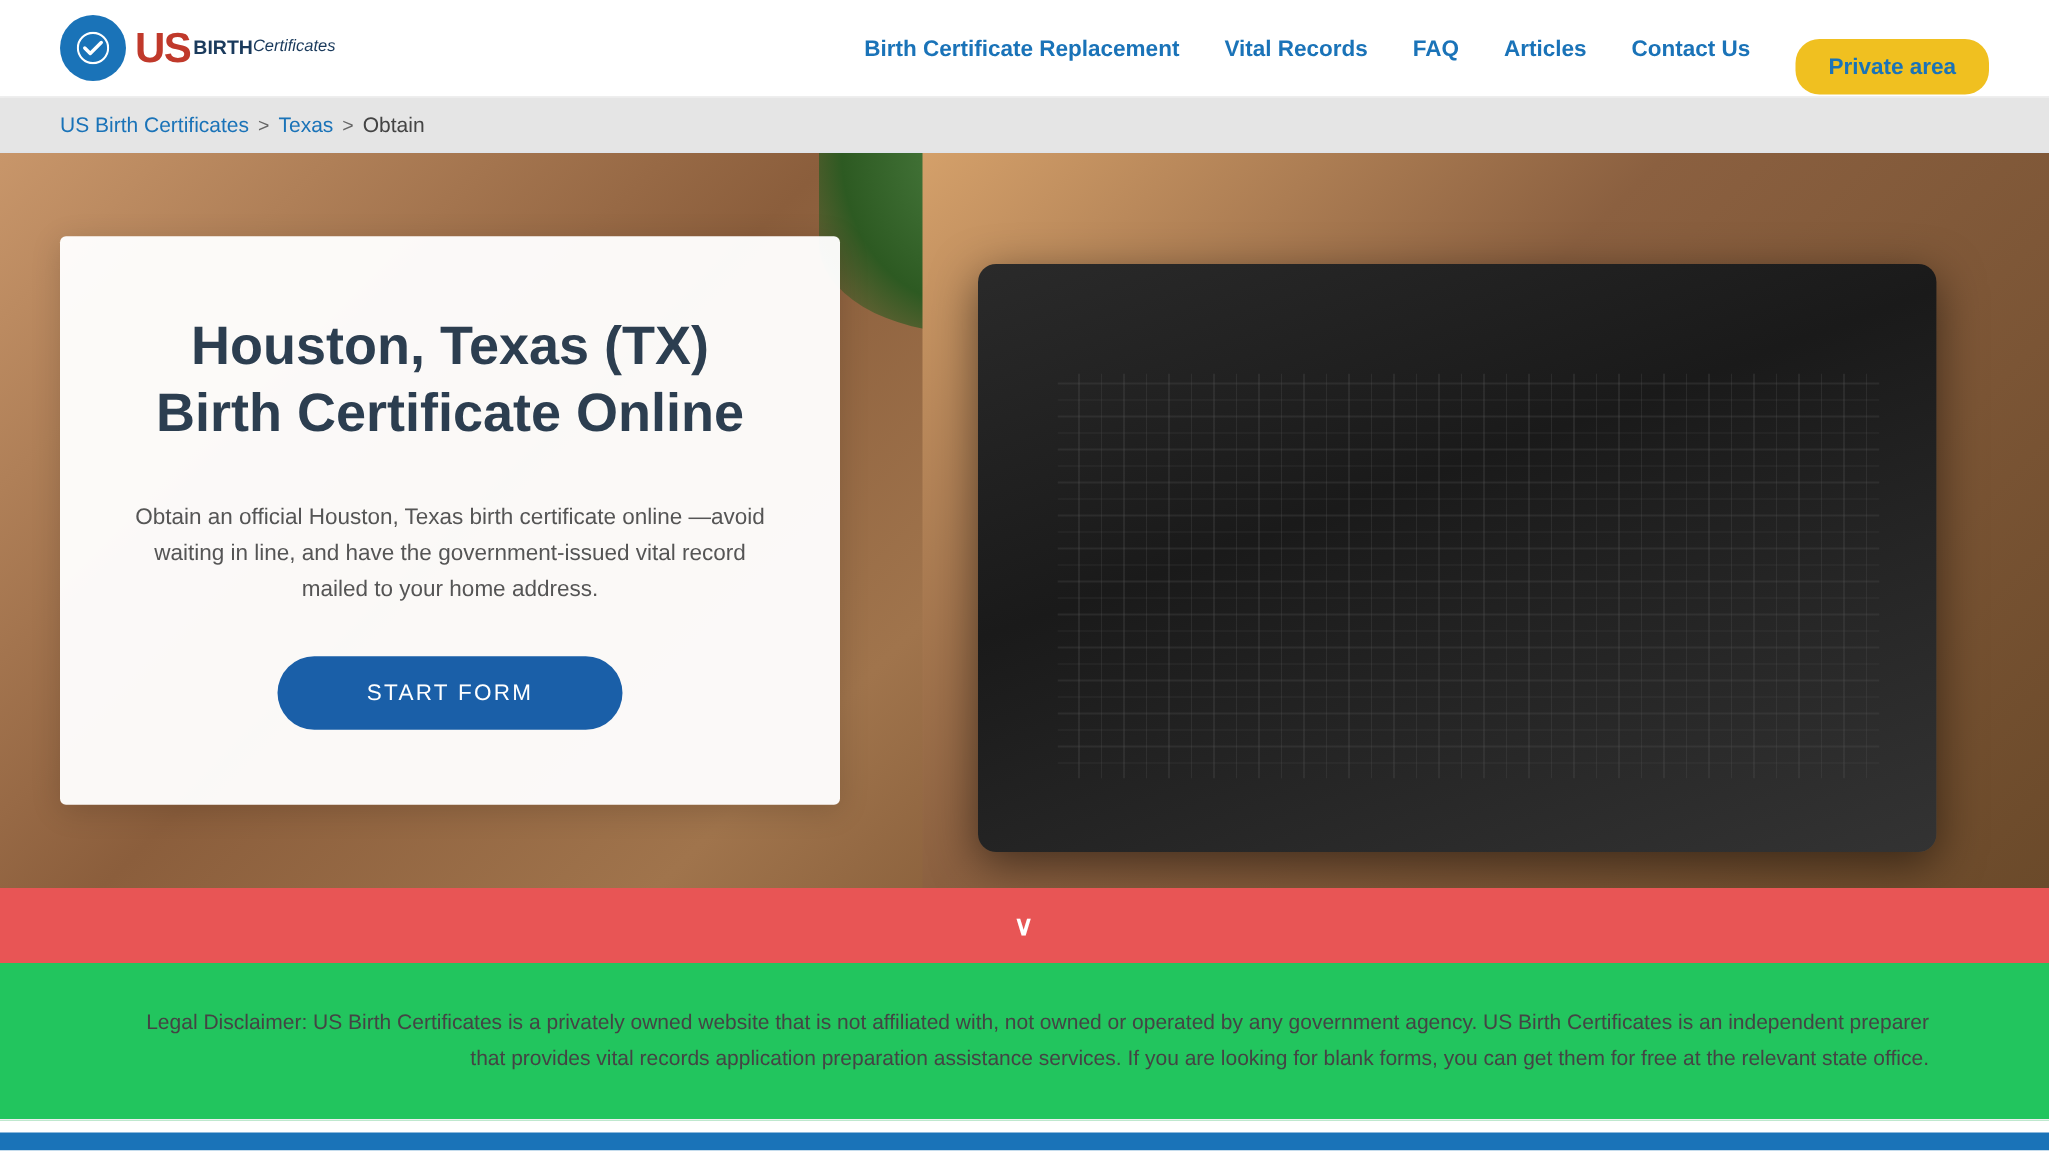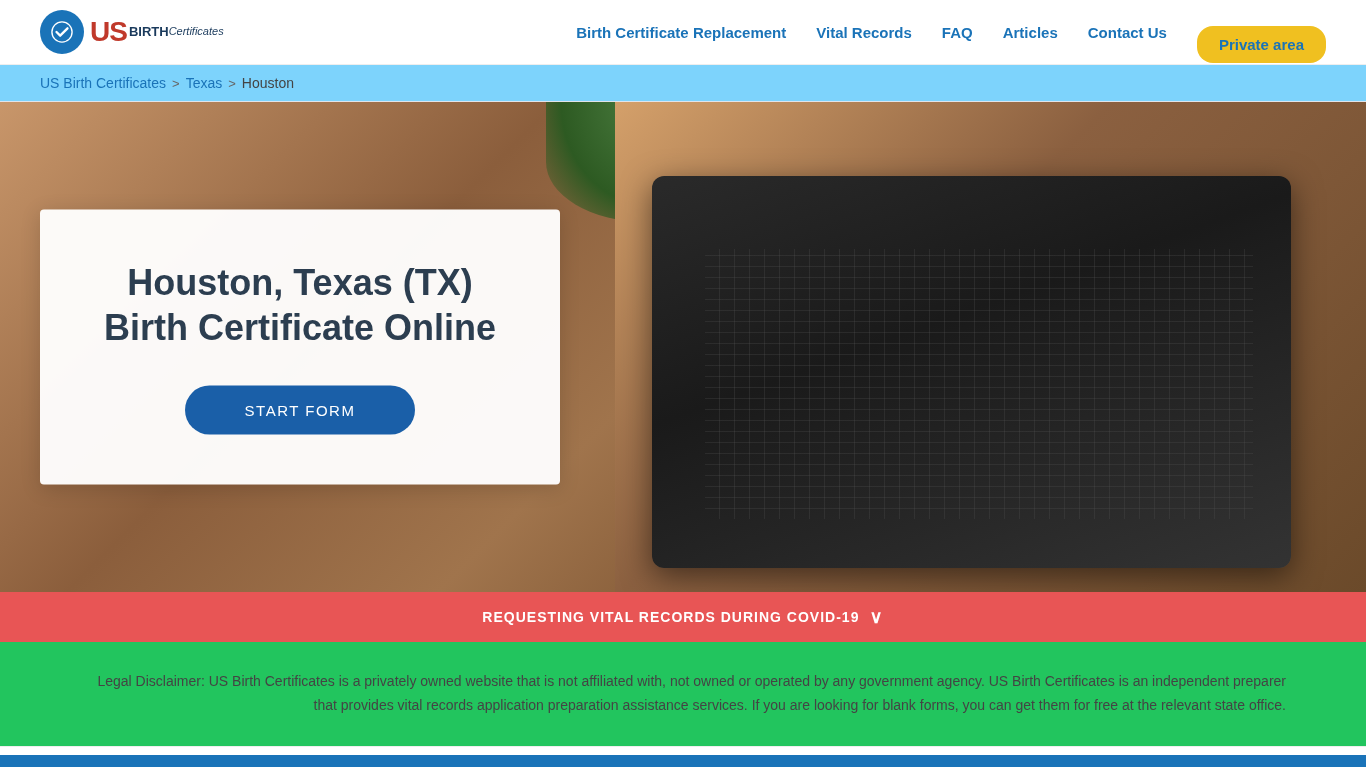--- a/index.html
+++ b/index.html
@@ -70,21 +70,21 @@
       border-radius: 16px;
       border: none;
       cursor: pointer;
       white-space: nowrap;
       text-decoration: none;
       margin-top: 24px;
     }
 
     
     .breadcrumb {
-      background: #7dd3fc;
+      background: #e5e5e5;
       padding: 10px 40px;
       border-bottom: 1px solid #e0e4ea;
       display: flex;
       align-items: center;
       gap: 6px;
       font-size: 14px;
     }
     .breadcrumb a { color: #1a73b8; text-decoration: none; font-weight: 500; }
     .breadcrumb .sep { color: #666; font-size: 13px; }
     .breadcrumb .current { color: #444; }
@@ -262,36 +262,36 @@
     <a href="#">Contact Us</a>
     <a href="#" class="btn-private">Private area</a>
   </nav>
 </header>
 
 <nav class="breadcrumb">
   <a href="#">US Birth Certificates</a>
   <span class="sep">&gt;</span>
   <a href="#">Texas</a>
   <span class="sep">&gt;</span>
-  <span class="current">Houston</span>
+  <span class="current">Obtain</span>
 </nav>
 
 <section class="hero">
   <div class="hero-bg"></div>
   <div class="hero-plant"></div>
   <div class="hero-keyboard"></div>
 
   <div class="hero-card">
     <h1 class="hero-title">Houston, Texas (TX) Birth Certificate Online</h1>
+    <p class="hero-desc">Obtain an official Houston, Texas birth certificate online —avoid waiting in line, and have the government-issued vital record mailed to your home address.</p>
     <button class="btn-start">START FORM</button>
   </div>
 </section>
 
 <div class="covid-banner">
-  <span>REQUESTING VITAL RECORDS DURING COVID-19</span>
   <span class="chevron">∨</span>
 </div>
 
 <div class="disclaimer">
   <p>Legal Disclaimer: US Birth Certificates is a privately owned website that is not affiliated with, not owned or operated by any government agency. US Birth Certificates is an independent preparer that provides vital records application preparation assistance services. If you are looking for blank forms, you can get them for free at the relevant state office.</p>
 </div>
 
 <div class="bottom-bar"></div>
 
 </body></html>

